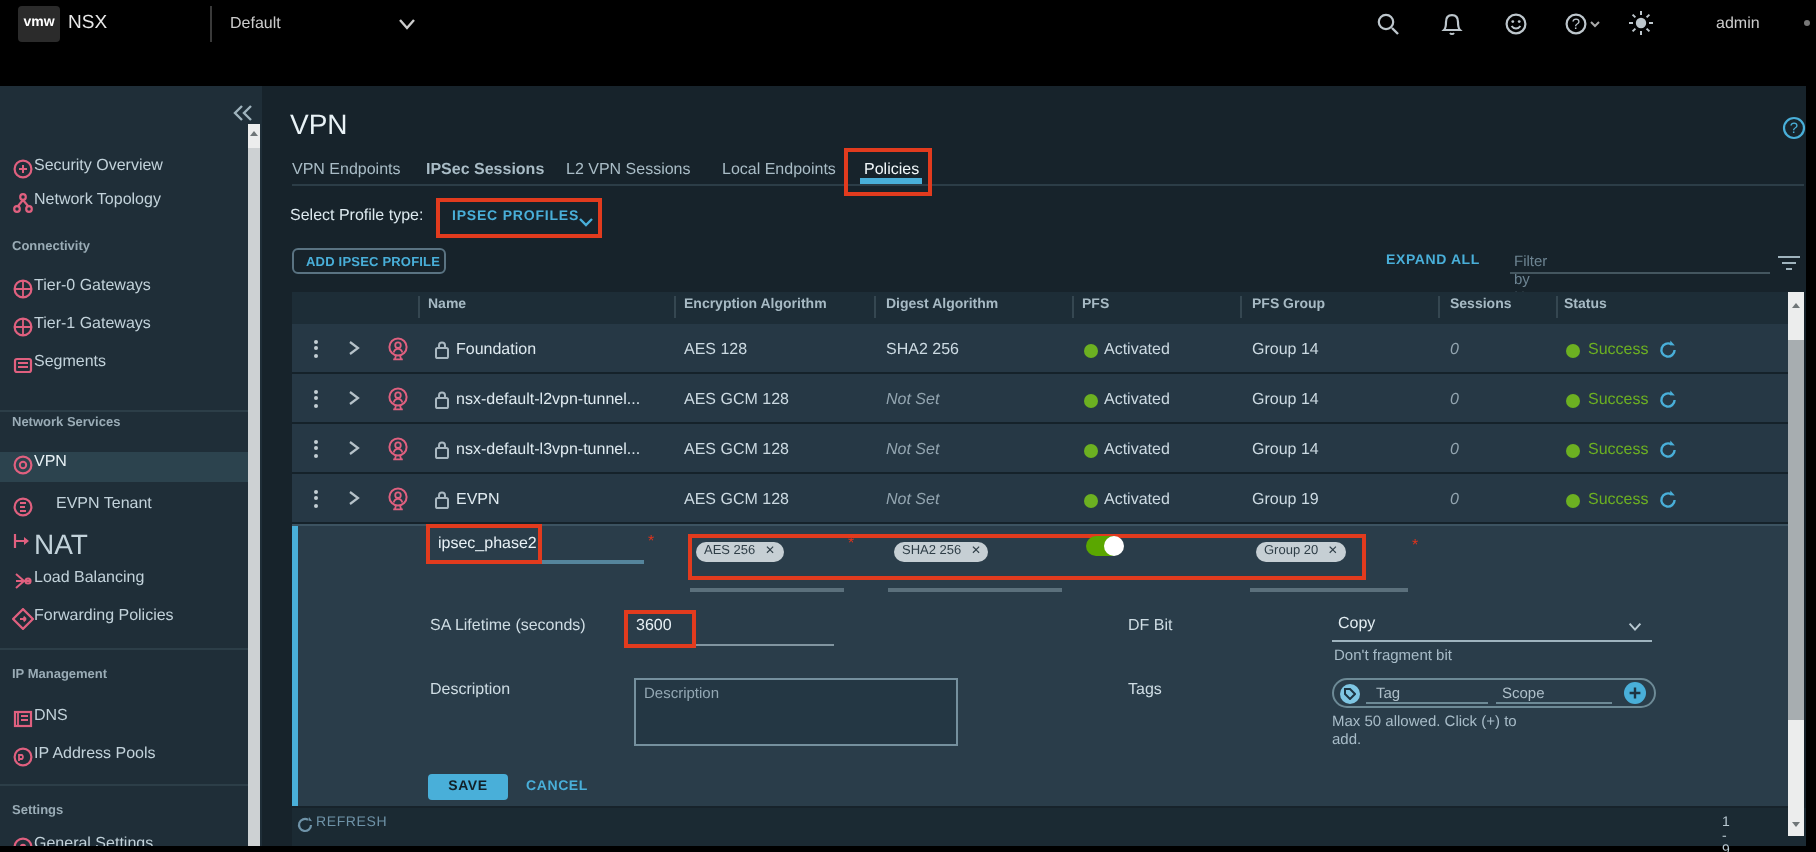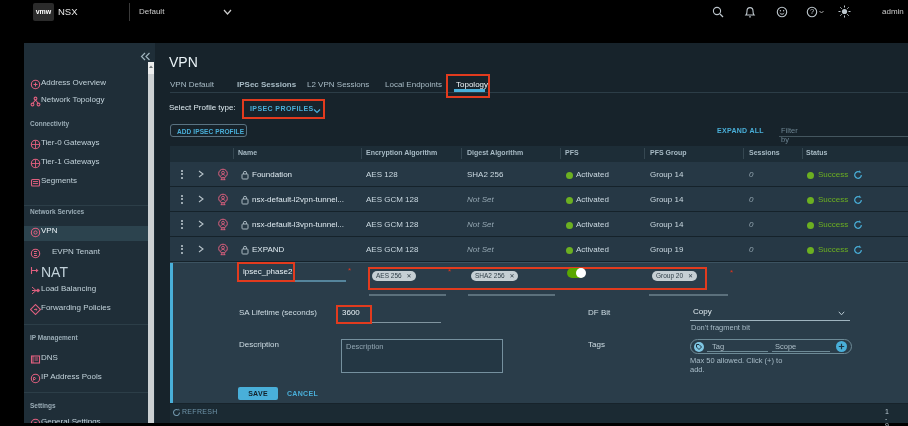--- a/index.html
+++ b/index.html
@@ -1,19 +1,19 @@
 <!DOCTYPE html>
 <html><head>
 <meta charset="utf-8">
 <style>
   * { margin:0; padding:0; box-sizing:border-box; }
   html,body { width:908px; height:426px; background:#000; overflow:hidden;
     font-family:"Liberation Sans", sans-serif; }
   .abs { position:absolute; }
-  #stage { position:relative; width:762px; height:426px; background:#000;margin-left:24px; }
+  #stage { position:relative; width:762px; height:426px; background:#000; }
   .redbox { position:absolute; border:2px solid #e23b1e; }
   svg { display:block; }
 </style>
 </head>
 <body>
 <div id="stage">
 
   <div class="abs" style="left:0;top:0;width:908px;height:24px;background:#000;">
     <div class="abs" style="left:9px;top:3px;width:21px;height:18px;background:#2b2b2b;border-radius:2px;color:#fff;font-size:7px;font-weight:bold;text-align:center;line-height:18px;">vmw</div>
     <div class="abs" style="left:34px;top:6px;color:#e8e8e8;font-size:9.5px;">NSX</div>
@@ -65,21 +65,21 @@
         <g stroke="#9fb3bd" stroke-width="1.2" fill="none">
           <path d="M5 1 L1.5 4.5 L5 8"></path>
           <path d="M9.5 1 L6 4.5 L9.5 8"></path>
         </g>
       </svg>
     <div class="abs" style="left:0;top:183px;width:124px;height:15px;background:#2c434e;"></div>
     <svg class="abs" style="left:6px;top:36px;" width="11" height="11" viewBox="0 0 11 11">
         <circle cx="5.5" cy="5.5" r="4.2" stroke="#e0607f" stroke-width="1.1" fill="none"></circle>
         <path d="M3.5 5.5 H7.5 M5.5 3.5 V7.5" stroke="#e0607f" stroke-width="1"></path>
       </svg>
-    <div class="abs" style="left:17px;top:35px;color:#c2d2da;font-size:8px;">Address Overview</div>
+    <div class="abs" style="left:17px;top:35px;color:#c2d2da;font-size:8px;">Security Overview</div>
     <svg class="abs" style="left:6px;top:53px;" width="11" height="11" viewBox="0 0 11 11">
         <g stroke="#e0607f" stroke-width="1.1" fill="none">
           <circle cx="2.5" cy="8.5" r="1.4"></circle>
           <circle cx="8.5" cy="8.5" r="1.4"></circle>
           <circle cx="5.5" cy="2.5" r="1.4"></circle>
           <path d="M5.5 4 L3 7 M5.5 4 L8 7"></path>
         </g>
       </svg>
     <div class="abs" style="left:17px;top:52px;color:#c2d2da;font-size:8px;">Network Topology</div>
     <div class="abs" style="left:6px;top:77px;color:#9aacb6;font-size:6.5px;font-weight:bold;">Connectivity</div>
@@ -155,25 +155,25 @@
     </svg>
 
   <div class="abs" style="left:131px;top:43px;width:772px;height:380px;background:#17232b;"></div>
 
   <div class="abs" style="left:145px;top:54px;color:#e9f2f6;font-size:14px;">VPN</div>
   <svg class="abs" style="left:891px;top:58px;" width="12" height="12" viewBox="0 0 12 12">
       <circle cx="6" cy="6" r="5" stroke="#49afd9" stroke-width="1.1" fill="none"></circle>
       <text x="6" y="8.6" font-size="7.5" fill="#49afd9" text-anchor="middle" font-family="Liberation Sans">?</text>
     </svg>
 
-  <div class="abs" style="left:146px;top:80px;color:#a9bcc6;font-size:8px;">VPN Default</div>
+  <div class="abs" style="left:146px;top:80px;color:#a9bcc6;font-size:8px;">VPN Endpoints</div>
   <div class="abs" style="left:213px;top:80px;color:#a9bcc6;font-size:8px;font-weight:bold;">IPSec Sessions</div>
   <div class="abs" style="left:283px;top:80px;color:#a9bcc6;font-size:8px;">L2 VPN Sessions</div>
   <div class="abs" style="left:361px;top:80px;color:#a9bcc6;font-size:8px;">Local Endpoints</div>
-  <div class="abs" style="left:432px;top:80px;color:#f2f8fb;font-size:8px;">Topology</div>
+  <div class="abs" style="left:432px;top:80px;color:#f2f8fb;font-size:8px;">Policies</div>
   <div class="abs" style="left:146px;top:92px;width:756px;height:1px;background:#2c3d47;"></div>
   <div class="abs" style="left:430px;top:89px;width:31px;height:2.5px;background:#49afd9;"></div>
   <div class="redbox" style="left:422px;top:74px;width:44px;height:24px;"></div>
 
   <div class="abs" style="left:145px;top:103px;color:#dde9ef;font-size:8px;">Select Profile type:</div>
   <div class="abs" style="left:226px;top:105px;color:#49afd9;font-size:7px;font-weight:bold;letter-spacing:0.4px;">IPSEC PROFILES</div>
   <svg class="abs" style="left:289px;top:108px;" width="8" height="6" viewBox="0 0 8 6">
       <path d="M1 1.5 L4 4.5 L7 1.5" stroke="#49afd9" stroke-width="1.2" fill="none"></path>
     </svg>
   <div class="redbox" style="left:218px;top:99px;width:83px;height:20px;"></div>
@@ -336,21 +336,21 @@
     <svg class="sysic" width="12" height="13" viewBox="0 0 12 13">
         <circle cx="6" cy="5.5" r="4.3" stroke="#e0607f" stroke-width="1" fill="none"></circle>
         <circle cx="6" cy="4.6" r="1.4" stroke="#e0607f" stroke-width="0.9" fill="none"></circle>
         <path d="M3.8 8.2 C4.2 6.9 4.9 6.4 6 6.4 C7.1 6.4 7.8 6.9 8.2 8.2" stroke="#e0607f" stroke-width="0.9" fill="none"></path>
         <path d="M3.6 11.7 H8.4 M5 9.8 L4.4 11.7 M7 9.8 L7.6 11.7" stroke="#e0607f" stroke-width="0.9" fill="none"></path>
       </svg>
     <svg class="lockic" width="8" height="10" viewBox="0 0 8 10">
         <rect x="1" y="4" width="6" height="5" rx="0.8" stroke="#a9b8c1" stroke-width="1" fill="none"></rect>
         <path d="M2.5 4 V2.8 A1.5 1.5 0 0 1 5.5 2.8 V4" stroke="#a9b8c1" stroke-width="1" fill="none"></path>
       </svg>
-    <div class="nametx">EXPAND</div>
+    <div class="nametx">EVPN</div>
     <div class="celltx" style="left:196px;">AES GCM 128</div>
     <div class="noset" style="left:297px;">Not Set</div>
     <div class="gdot" style="left:396px;"></div>
     <div class="celltx" style="left:406px;">Activated</div>
     <div class="celltx" style="left:480px;text-align:right;">Group 19</div>
     <div class="noset" style="left:579px;">0</div>
     <div class="gdot" style="left:637px;"></div>
     <div class="succ">Success</div>
     <svg class="refic" width="10" height="10" viewBox="0 0 10 10">
         <path d="M8.3 5 A3.3 3.3 0 1 1 6.6 2.1" stroke="#49afd9" stroke-width="1.2" fill="none"></path>

